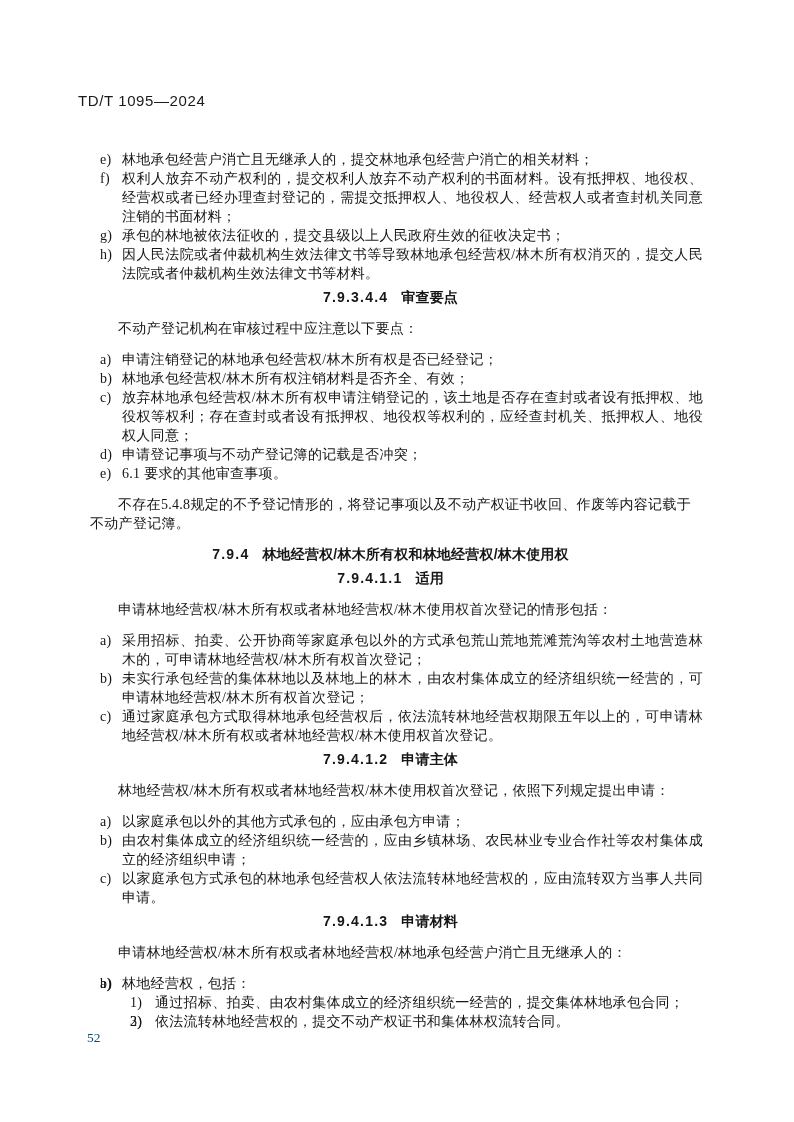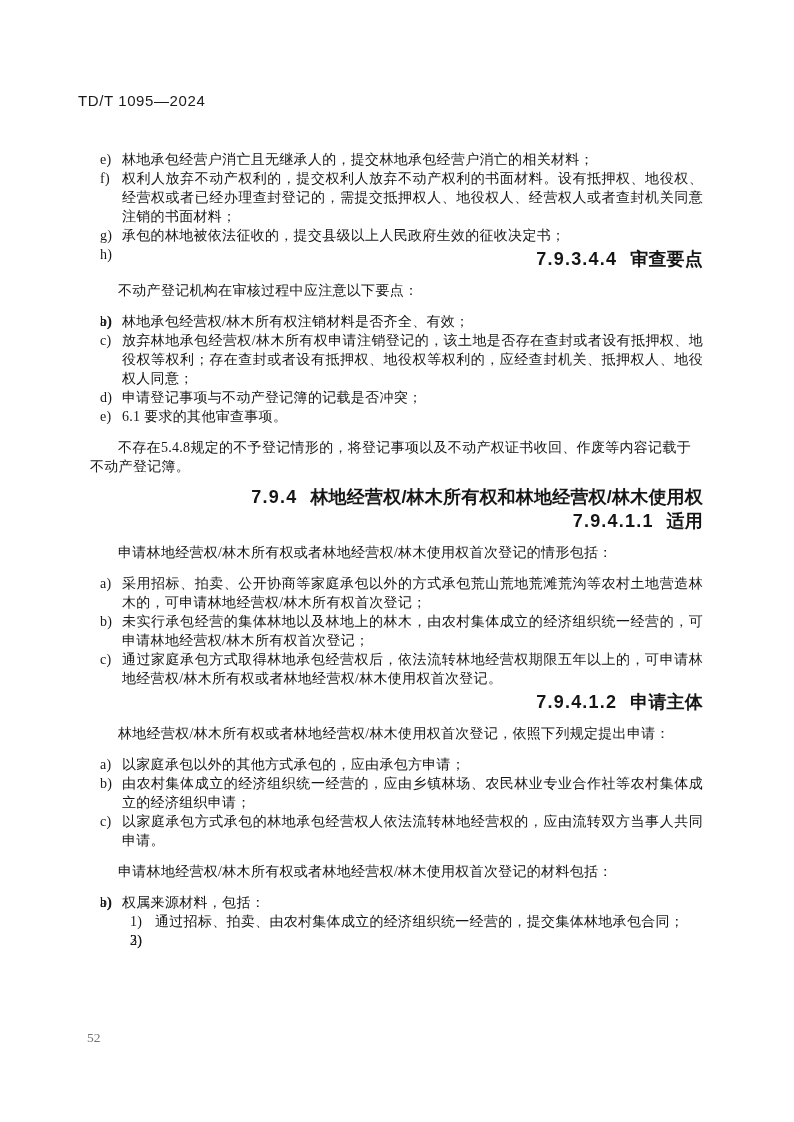--- a/index.html
+++ b/index.html
@@ -28,38 +28,38 @@
     top: 150px;
     width: 625px;
     font-size: 14px;
     line-height: 19px;
     letter-spacing: 0.3px;
     text-align: justify;
   }
   .hd {
     font-family: "Liberation Sans", "DejaVu Sans", sans-serif;
     font-weight: bold;
-    font-size: 18px;
+    font-size: 14px;
     margin: 5px 0 3px 0;
-    text-align: right;
+    text-align: center;
     letter-spacing: 0.2px;
   }
   .hd .num { letter-spacing: 1.2px; margin-right: 13px; }
   .para { margin: 12px; text-indent: 28px; }
   .list { margin: 0; }
   .li { position: relative; padding-left: 44px; }
   .li > .lbl { position: absolute; left: 22px; top: 0; }
   .sub { position: relative; padding-left: 33px; }
   .sub > .lbl { position: absolute; left: 8px; top: 0; }
   .page-num {
     position: absolute;
     left: 87px;
     top: 1030px;
     font-size: 13.5px;
-    color: #737373;
+    color: #0c4a6e;
   }
 </style>
 </head>
 <body>
 
 <div class="page">
 
   <div class="doc-code">TD/T 1095—2024</div>
 
   <div class="content">
@@ -72,30 +72,32 @@
       <div class="li">
         <span class="lbl">f)</span>
         <span>权利人放弃不动产权利的，提交权利人放弃不动产权利的书面材料。设有抵押权、地役权、经营权或者已经办理查封登记的，需提交抵押权人、地役权人、经营权人或者查封机关同意注销的书面材料；</span>
       </div>
       <div class="li">
         <span class="lbl">g)</span>
         <span>承包的林地被依法征收的，提交县级以上人民政府生效的征收决定书；</span>
       </div>
       <div class="li">
         <span class="lbl">h)</span>
+        <span>因人民法院或者仲裁机构生效法律文书等导致林地承包经营权/林木所有权消灭的，提交人民法院或者仲裁机构生效法律文书等材料。</span>
       </div>
     </div>
 
     <div class="hd">
       <span class="num">7.9.3.4.4</span><span class="ttl">审查要点</span>
     </div>
     <p class="para">不动产登记机构在审核过程中应注意以下要点：</p>
     <div class="list">
       <div class="li">
         <span class="lbl">a)</span>
+        <span>申请注销登记的林地承包经营权/林木所有权是否已经登记；</span>
       </div>
       <div class="li">
         <span class="lbl">b)</span>
         <span>林地承包经营权/林木所有权注销材料是否齐全、有效；</span>
       </div>
       <div class="li">
         <span class="lbl">c)</span>
         <span>放弃林地承包经营权/林木所有权申请注销登记的，该土地是否存在查封或者设有抵押权、地役权等权利；存在查封或者设有抵押权、地役权等权利的，应经查封机关、抵押权人、地役权人同意；</span>
       </div>
       <div class="li">
@@ -145,37 +147,41 @@
       <div class="li">
         <span class="lbl">b)</span>
         <span>由农村集体成立的经济组织统一经营的，应由乡镇林场、农民林业专业合作社等农村集体成立的经济组织申请；</span>
       </div>
       <div class="li">
         <span class="lbl">c)</span>
         <span>以家庭承包方式承包的林地承包经营权人依法流转林地经营权的，应由流转双方当事人共同申请。</span>
       </div>
     </div>
 
-    <p class="para">申请林地经营权/林木所有权或者林地经营权/林木使用权首次登记的材料包括：</p>
+    <div class="hd">
+      <span class="num">7.9.4.1.3</span><span class="ttl">申请材料</span>
+    </div>
+    <p class="para">申请林地经营权/林木所有权或者林地经营权/林地承包经营户消亡且无继承人的：</p>
     <div class="list">
       <div class="li">
         <span class="lbl">a)</span>
       </div>
       <div class="li">
         <span class="lbl">b)</span>
-        <span>权属来源材料，包括：</span>
+        <span>林地经营权，包括：</span>
         <div class="sub">
           <span class="lbl">1)</span>
           <span>通过招标、拍卖、由农村集体成立的经济组织统一经营的，提交集体林地承包合同；</span>
         </div>
         <div class="sub">
           <span class="lbl">2)</span>
         </div>
         <div class="sub">
           <span class="lbl">3)</span>
+          <span>依法流转林地经营权的，提交不动产权证书和集体林权流转合同。</span>
         </div>
       </div>
     </div>
 
   </div>
 
   <div class="page-num">52</div>
 
 </div>
 

